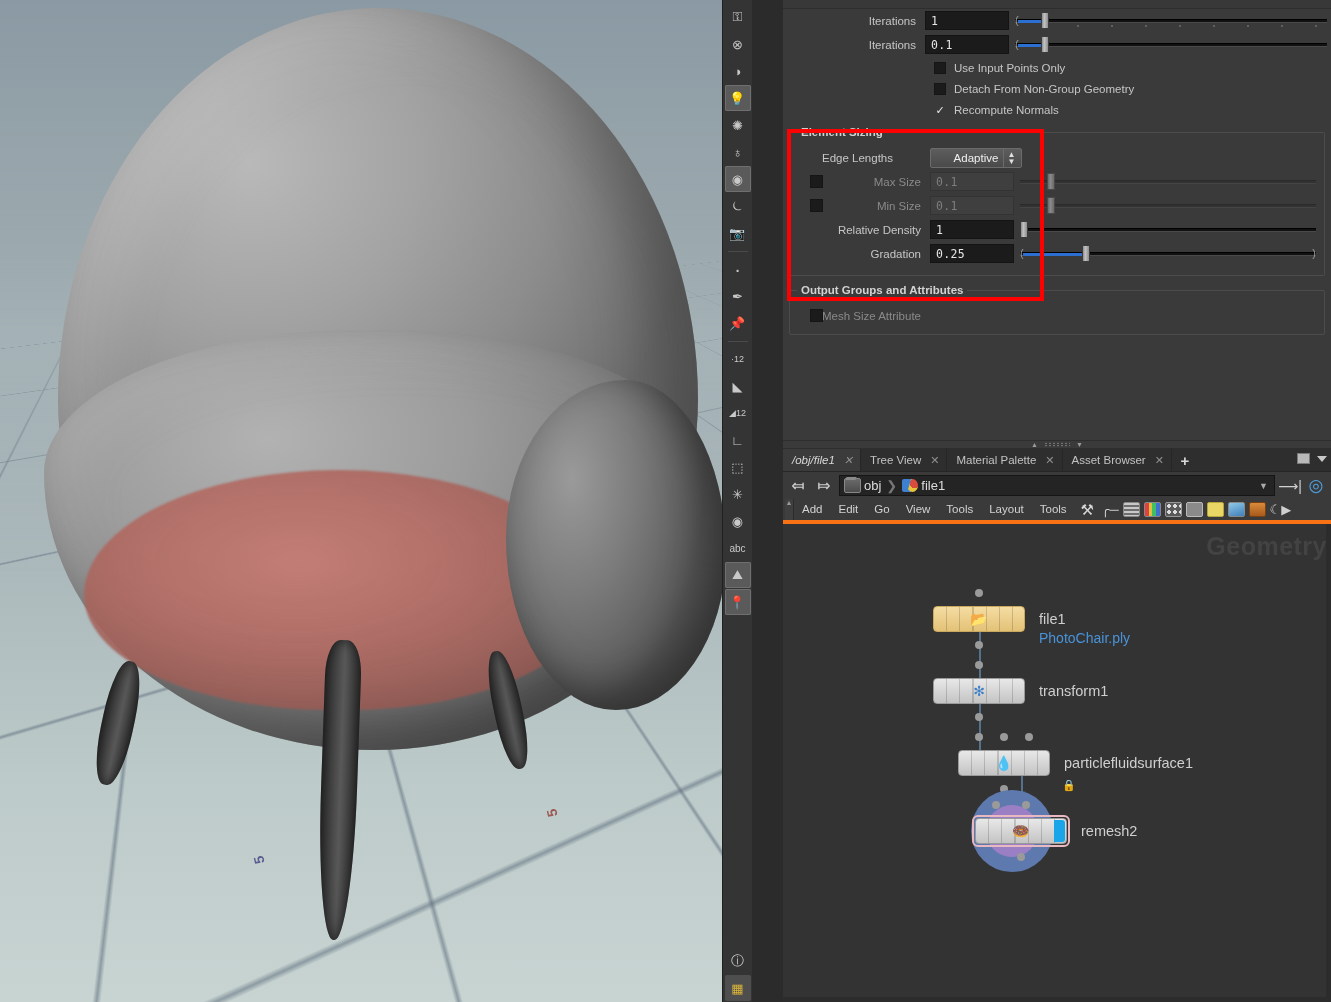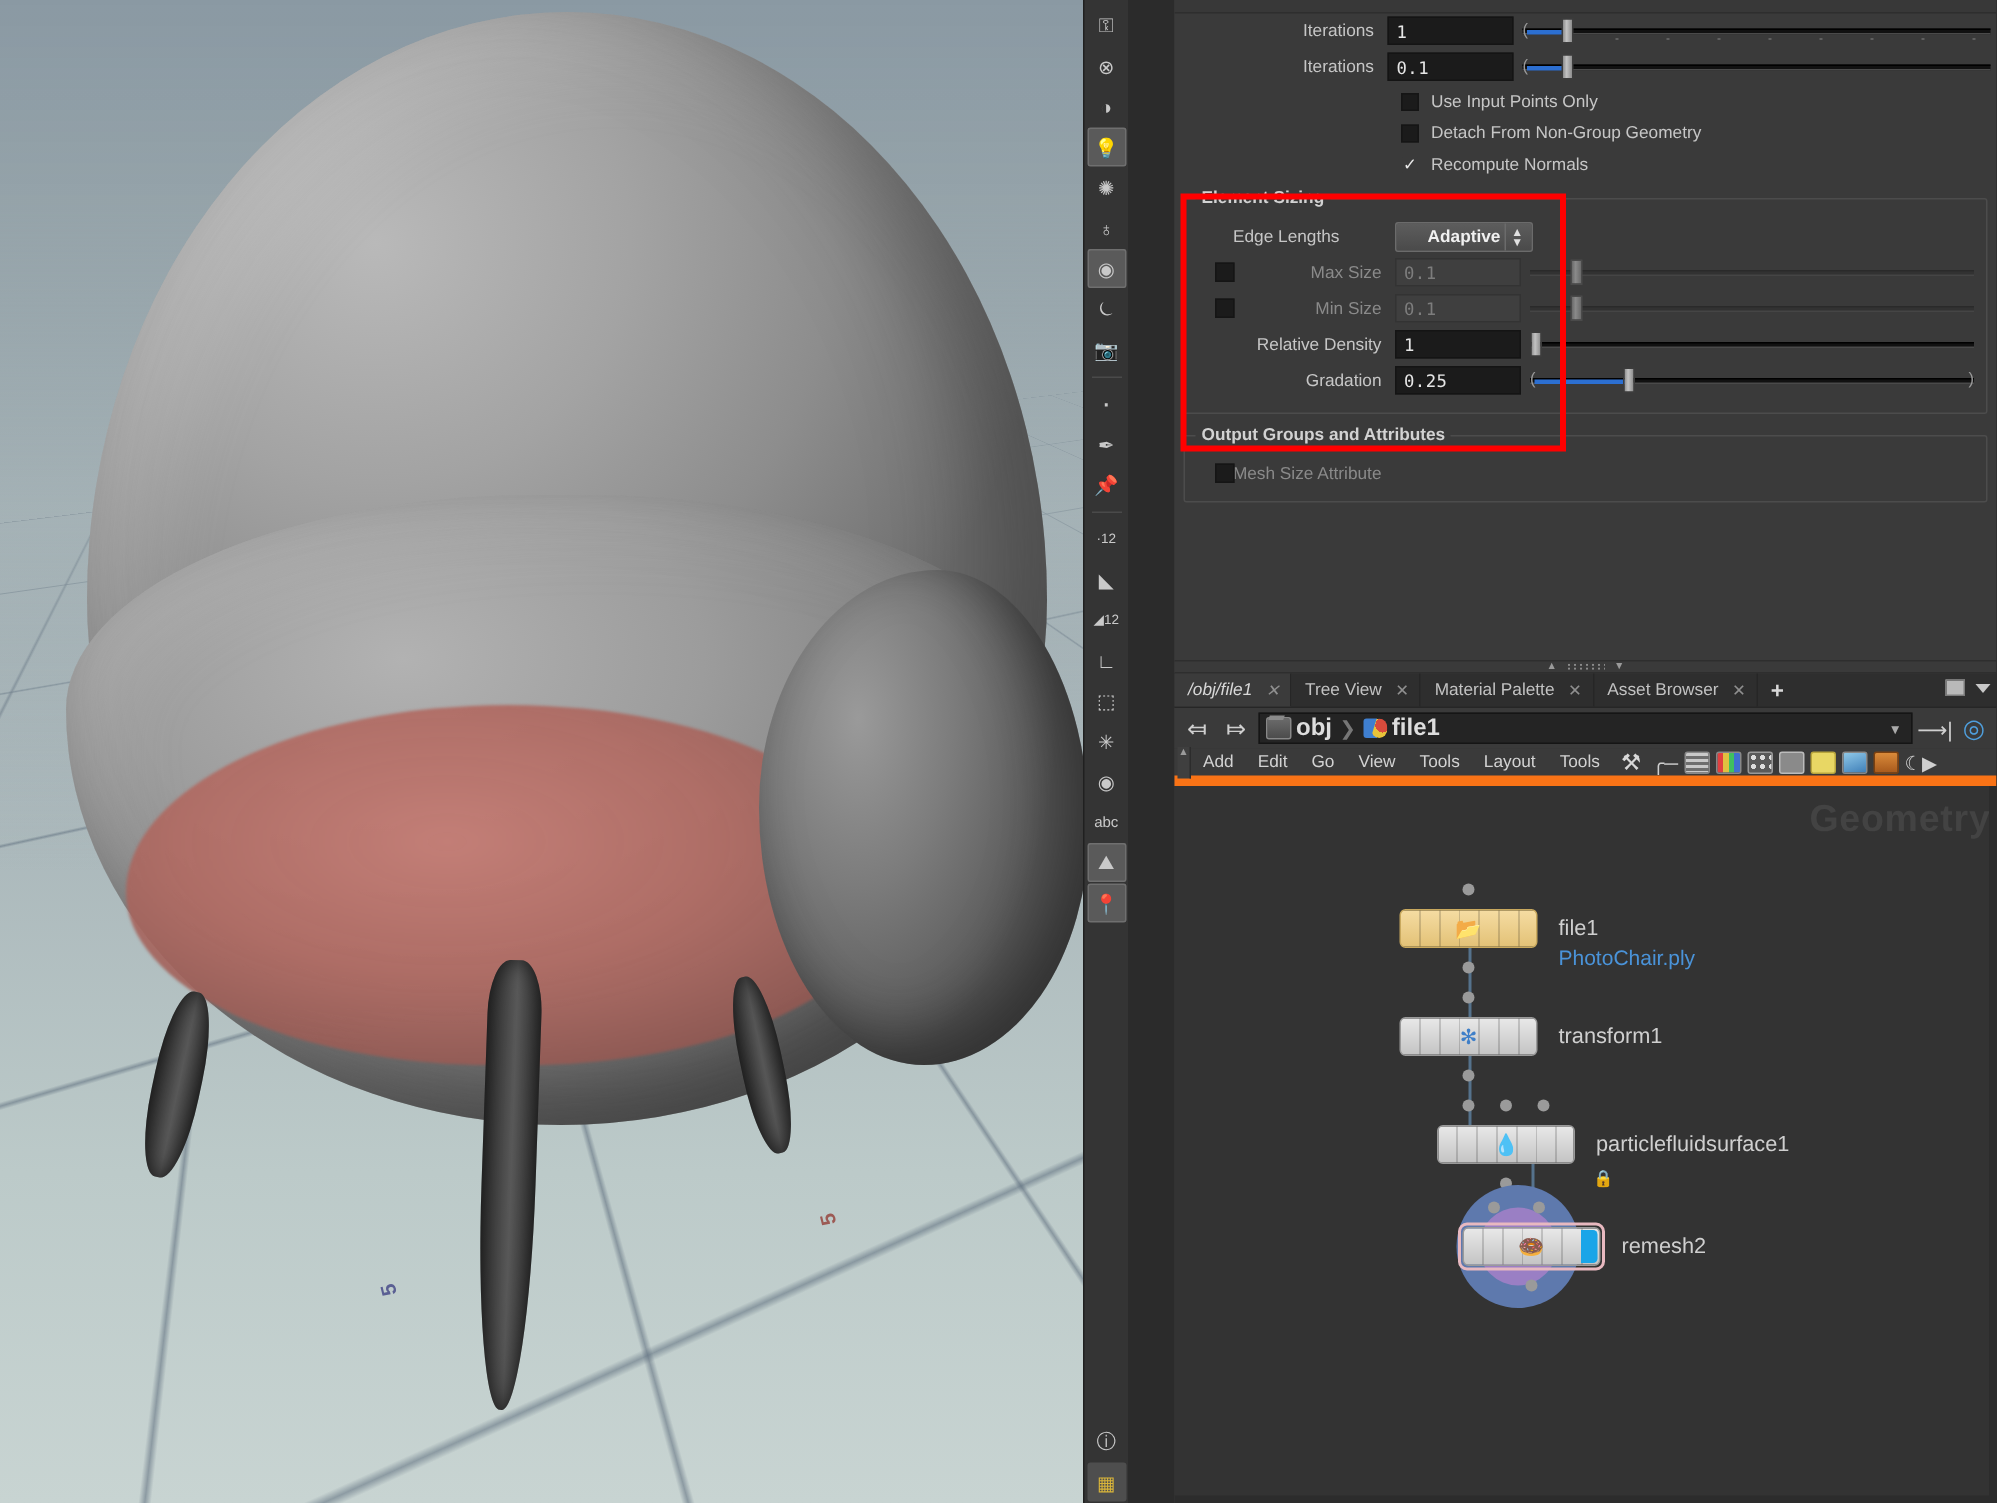--- a/index.html
+++ b/index.html
@@ -124,21 +124,21 @@
 
   .lcheck { position: absolute; left: 16px; width: 13px; height: 13px; background: #1b1b1b; border: 1px solid #151515; }
 
   .group-box { position: relative; margin: 8px 6px 0 6px; border: 1px solid #4c4c4c;
     border-radius: 2px; padding: 14px 4px 8px 4px; }
   .group-title { position: absolute; top: -7px; left: 7px; background: #3a3a3a; padding: 0 4px;
     font-size: 11.5px; color: #d2d2d2; font-weight: bold; }
 
   .pmenu { width: 92px; height: 20px; display: flex; align-items: center;
     background: linear-gradient(180deg,#5d5d5d,#4a4a4a); border: 1px solid #6b6b6b;
-    border-radius: 2px; color: #f0f0f0; font-size: 11.5px; font-weight: bold; justify-content: center;
+    border-radius: 2px; color: #f0f0f0; font-size: 11.5px; font-weight: normal; justify-content: center;
     position: relative; }
   .pmenu-arrows { position: absolute; right: 2px; top: 0; bottom: 0; width: 16px;
     display: flex; flex-direction: column; align-items: center; justify-content: center;
     border-left: 1px solid #6b6b6b; font-size: 8px; color: #e0e0e0; line-height: 7px; }
 
   .ctrl-attr { display: flex; align-items: center; height: 20px; padding-left: 14px; margin-top: 4px; }
   .ctrl-dot { width: 12px; height: 12px; border-radius: 50%; background: #d6d6d6;
     display: flex; align-items: center; justify-content: center; margin-right: 10px; }
   .ctrl-dot::after { content: ''; width: 4px; height: 4px; background: #3a3a3a; border-radius: 50%; }
 
@@ -176,33 +176,33 @@
   #pathbar { display: flex; align-items: center; height: 27px; background: #3a3a3a; padding: 0 4px; gap: 4px; }
   .nav-arrow { width: 22px; height: 22px; display: flex; align-items: center; justify-content: center;
     color: #cfcfcf; font-size: 16px; }
   #crumb { flex: 1; height: 21px; background: #242424; border: 1px solid #151515;
     display: flex; align-items: center; padding: 0 4px; gap: 3px; position: relative; }
   .crumb-ico { width: 17px; height: 15px; border-radius: 2px; display: inline-block; }
   #ico-obj { background: linear-gradient(180deg,#6b6b6b,#4c4c4c); border: 1px solid #888;
     position: relative; }
   #ico-obj::before { content: ''; position: absolute; left: 1px; top: -2px; width: 10px; height: 3px;
     background: #8a8a8a; transform: skewX(-20deg); }
-  .crumb-txt { font-size: 16px; color: #ddd; font-weight: bold; }
+  .crumb-txt { font-size: 13px; color: #ddd; }
   .crumb-sep { color: #777; font-size: 13px; margin: 0 2px; }
   #ico-geo { width: 16px; height: 15px; position: relative; }
   #ico-geo::before { content: ''; position: absolute; left: 0; top: 1px; width: 9px; height: 13px;
     background: #3f7fd0; border-radius: 2px 0 0 2px; }
   #ico-geo::after { content: ''; position: absolute; left: 5px; top: 1px; width: 11px; height: 13px;
     background: radial-gradient(circle at 70% 35%, #d94b3c 0 42%, #e8c33a 42% 100%);
     border-radius: 50%; clip-path: polygon(0 100%, 100% 100%, 100% 0, 35% 0); }
   .crumb-caret { position: absolute; right: 6px; color: #aaa; font-size: 9px; }
   .pb-ico { width: 22px; height: 22px; display: flex; align-items: center; justify-content: center; }
 
   #menubar { display: flex; align-items: center; height: 25px; background: #3a3a3a; padding-left: 2px;
-    border-bottom: 7px solid #f97316; }
+    border-bottom: 4px solid #f97316; }
   #mb-handle { width: 9px; height: 21px; background: #3f3f3f; border-right: 1px solid #2c2c2c;
     display: flex; align-items: flex-start; justify-content: center; color: #9a9a9a; font-size: 7px; }
   .mb-item { padding: 0 8px; font-size: 11.5px; color: #d2d2d2; line-height: 25px; }
   .mb-icons { display: flex; align-items: center; gap: 4px; margin-left: 6px; }
   .mi { width: 17px; height: 15px; border-radius: 2px; display: inline-block; position: relative; }
 
   #canvas { position: relative; width: 548px; height: 478px; background: #333333; overflow: hidden; }
   #geo-watermark { position: absolute; right: 4px; top: 8px; font-size: 25px; font-weight: bold;
     color: #434343; letter-spacing: .5px; }
   .node { position: absolute; display: flex; align-items: center; }

